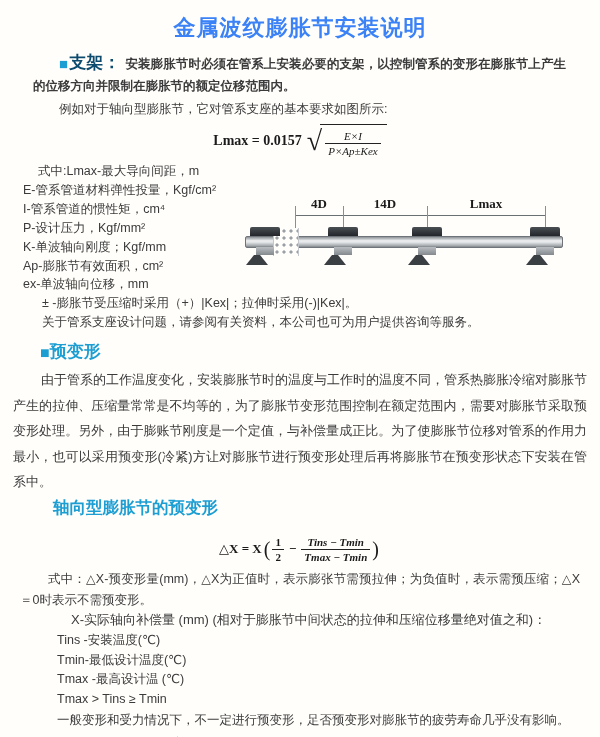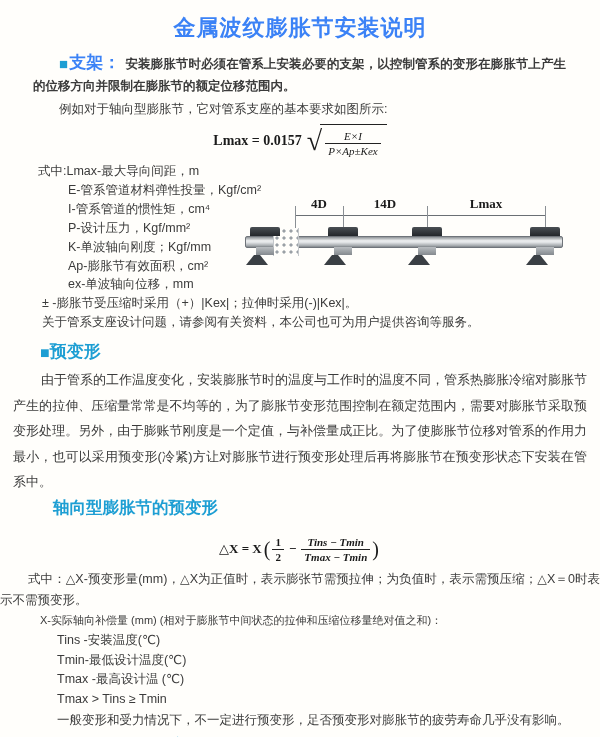--- a/index.html
+++ b/index.html
@@ -25,21 +25,21 @@
   .intro {
     margin: 9px 34px 0 33px;
     font-size: 12.5px;
     line-height: 22px;
     font-weight: bold;
     text-align: justify;
     text-indent: 26px;
     color: #3b3b3b;
   }
   .sq { color: #1d9ed3; font-size: 15px; vertical-align: -1px; }
-  .sec-head-inline { color: #3b82f6; font-size: 17px; font-weight: bold; margin: 0 5px 0 1px; }
+  .sec-head-inline { color: #0c4a6e; font-size: 17px; font-weight: bold; margin: 0 5px 0 1px; }
   .example {
     margin: 2px 34px 0 33px;
     font-size: 12.5px;
     line-height: 21px;
     text-indent: 26px;
   }
   
   .formula-row {
     display: flex; justify-content: center; align-items: center;
     font-family: "Liberation Serif", "DejaVu Serif", serif;
@@ -53,21 +53,21 @@
   .sqrt-body { border-top: 1.5px solid #222; padding: 1px 6px 0 5px; }
   .frac { display: inline-flex; flex-direction: column; align-items: center; font-size: 11px; line-height: 1.3; }
   .frac .fden { border-top: 1px solid #222; }
   .frac .fnum, .frac .fden { padding: 0 3px; }
   .ital { font-style: italic; }
   .f2 { height: 32px; margin-top: 16px; font-size: 13px; font-weight: bold; }
   .f2 .bigp { font-size: 20px; font-weight: normal; margin: 0 2px; }
   .f2 .op { margin: 0 5px; }
   
   .defs { position: relative; margin-top: 4px; }
-  .def-line { font-size: 12.5px; line-height: 18.9px; margin-left: 68px; }
+  .def-line { font-size: 12.5px; line-height: 18.9px; margin-left: 23px; }
   .def-line.first { margin-left: 38px; }
   .pm-line, .note-line { font-size: 12.5px; line-height: 19px; margin-left: 42px; }
   .diagram { position: absolute; top: 32px; left: 245px; width: 355px; height: 106px; }
   .dimline { position: absolute; top: 21px; left: 50px; width: 250px; height: 1px; background: #6a6f74; }
   .tick { position: absolute; top: 12px; width: 1px; height: 31px; background: #8a8f94; }
   .tick.t1 { left: 50px; } .tick.t2 { left: 98px; } .tick.t3 { left: 182px; } .tick.t4 { left: 300px; }
   .dim-label {
     position: absolute; top: 2px; text-align: center;
     font-family: "Liberation Serif", "DejaVu Serif", serif;
     font-weight: bold; font-size: 13px; color: #1b1b1b;
@@ -100,22 +100,22 @@
   .sec2-head { margin: 9px 0 0 40px; font-size: 17px; font-weight: bold; color: #1d9ed3; line-height: 21px; }
   .sec2-head .sq { font-size: 16px; }
   .para {
     margin: 4px 13px 0;
     font-size: 13px; line-height: 25.4px;
     text-indent: 28px; text-align: justify;
   }
   .sub-head { font-weight: bold; color: #1d9ed3; font-size: 16.5px; line-height: 20px; }
   .sub-head.axial { margin: 3px 0 0 53px; }
   .sub-head.lateral { margin: 4px 0 0 38px; }
-  .explain { margin: 4px 0 0; font-size: 12.5px; line-height: 20.5px; text-indent: 28px; text-align: justify; }
-  .x-line { margin: 0 10px 0 40px; font-size: 11px; line-height: 20.5px; }
+  .explain { margin: 4px 20px 0; font-size: 12.5px; line-height: 20.5px; text-indent: 28px; text-align: justify; }
+  .x-line { margin: 0 10px 0 71px; font-size: 13px; line-height: 20.5px; }
   .temp-line { margin-left: 57px; font-size: 12.5px; line-height: 19.8px; }
   .note2 { margin-left: 57px; font-size: 12.5px; line-height: 20.5px; }
 </style>
 </head>
 <body>
 
 <h1 class="title">金属波纹膨胀节安装说明</h1>
 
 <p class="intro"><span class="sq">■</span><span class="sec-head-inline">支架：</span><span>安装膨胀节时必须在管系上安装必要的支架，以控制管系的变形在膨胀节上产生的位移方向并限制在膨胀节的额定位移范围内。</span></p>
 

